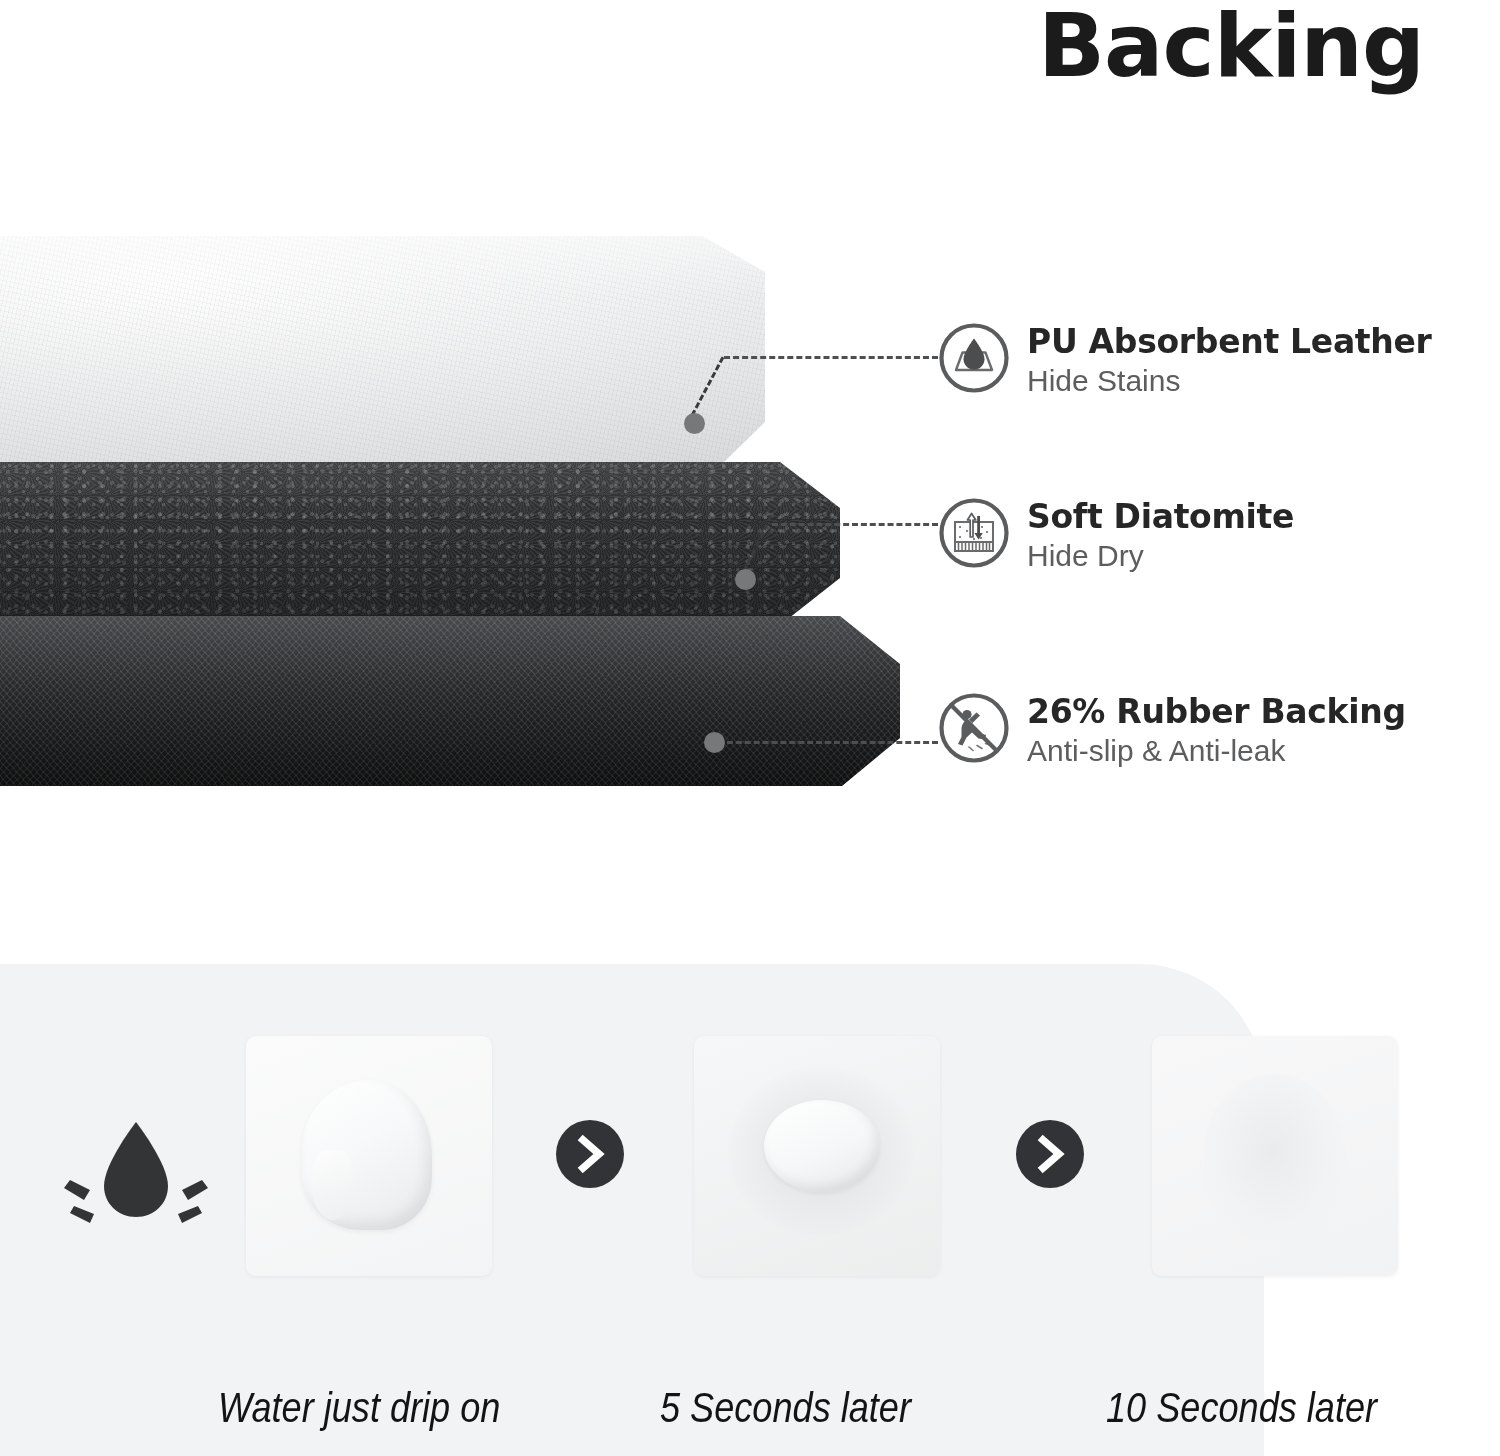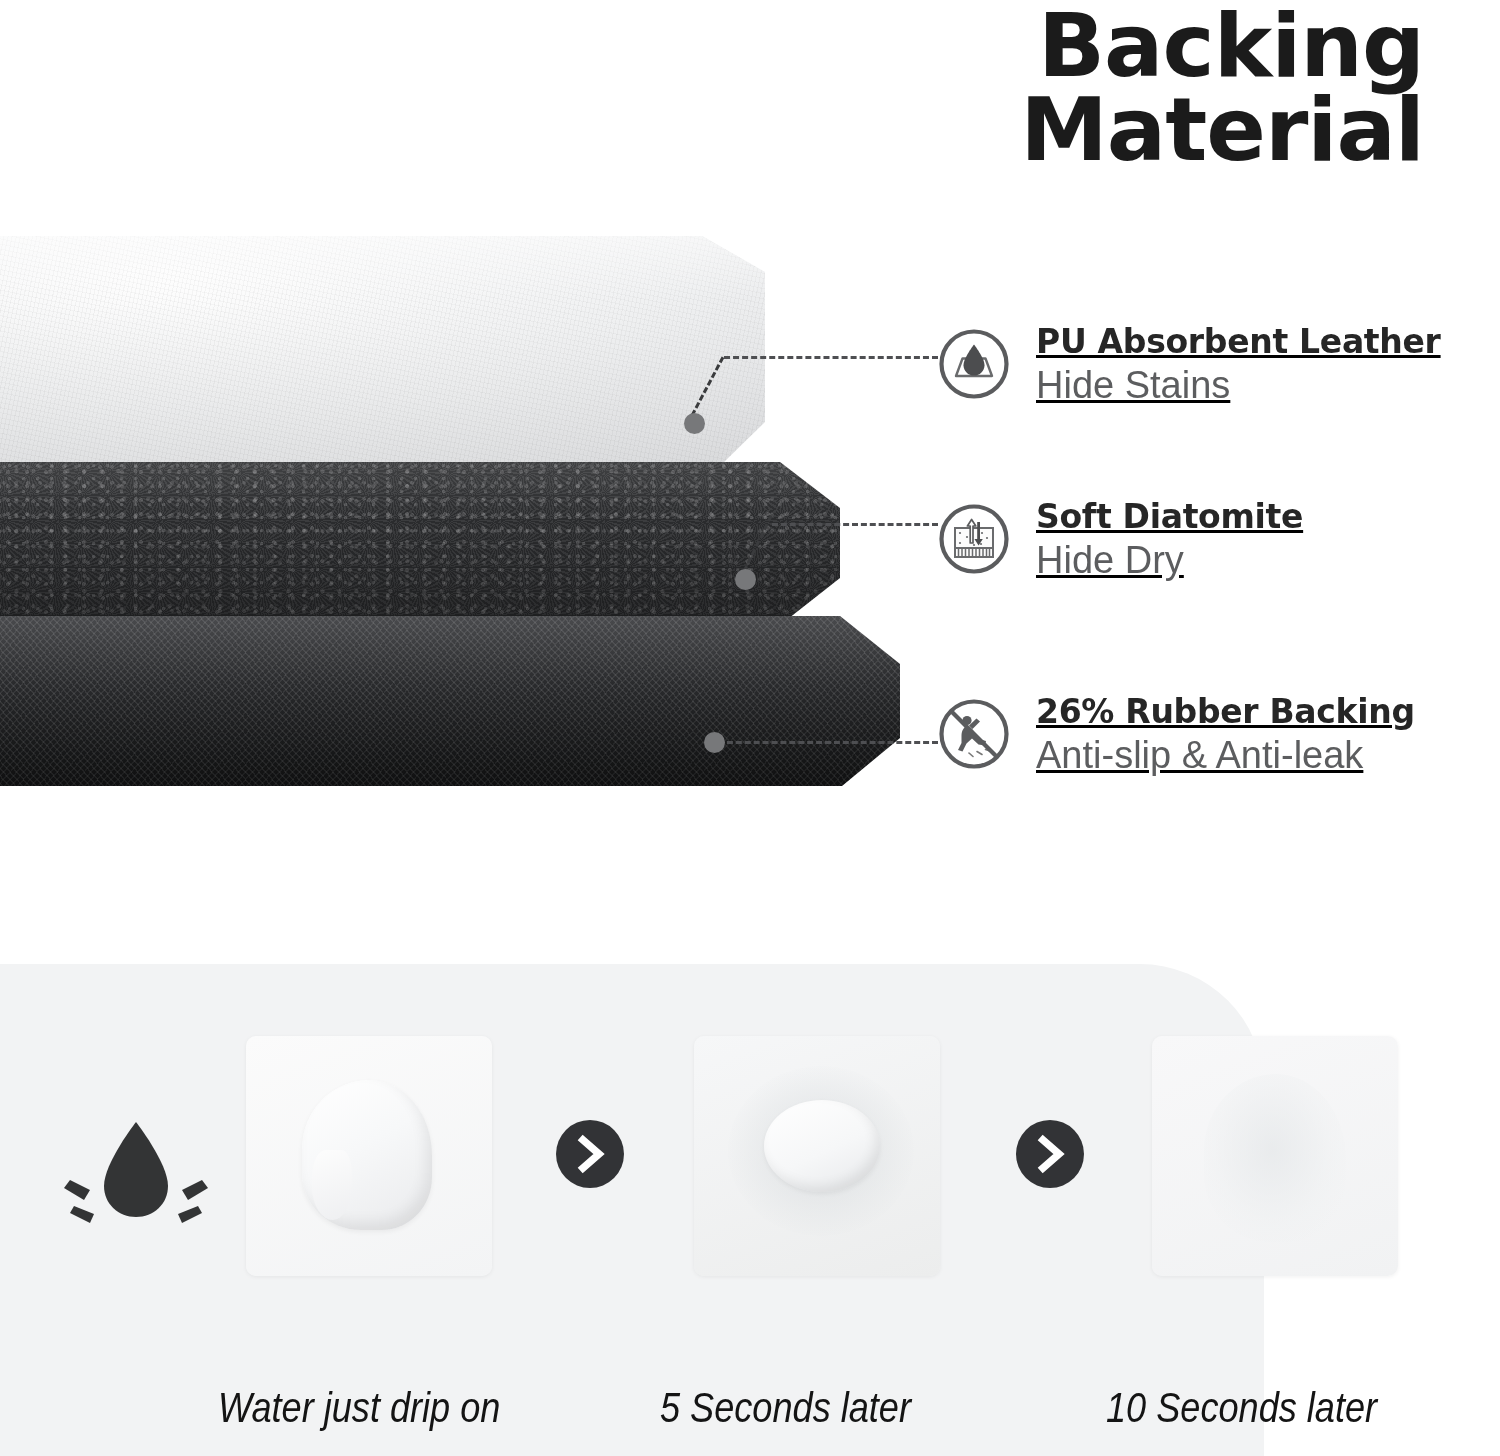--- a/index.html
+++ b/index.html
@@ -97,33 +97,33 @@
   .leader-h{
     border-top:3px dashed #4e4f52;height:0;
   }
   .leader-d{
     height:0;border-top:3px dashed #3a3b3d;
     transform-origin:left center;
   }
 
   
   .callouts{position:absolute;left:936px;top:320px;width:560px;z-index:25;}
-  .callout{position:absolute;display:flex;align-items:center;gap:24px;text-decoration:underline;}
+  .callout{position:absolute;display:flex;align-items:flex-start;gap:15px;}
   .callout-1{top:0px;}
   .callout-2{top:165px;margin-top:10px;}
   .callout-3{top:370px;}
   .callout-icon{flex:0 0 auto;width:76px;height:76px;}
   .callout-txt{padding-top:5px;}
   .callout-title{
     font-size:33px;font-weight:700;color:#262626;
     letter-spacing:-.3px;line-height:1.06;white-space:nowrap;
     font-family:"DejaVu Sans","Liberation Sans",sans-serif;
   }
   .callout-sub{
-    font-size:38px;color:#5c5d5f;font-weight:400;
+    font-size:30px;color:#5c5d5f;font-weight:400;
     line-height:1.14;margin-top:4px;white-space:nowrap;
     font-family:"Liberation Sans","DejaVu Sans",sans-serif;
   }
   .callout-sub span{display:block;}
 
   
   .demo-panel{
     position:absolute;left:0;top:964px;width:1264px;height:518px;
     background:#f2f3f4;
     border-radius:0 124px 0 0;
@@ -190,21 +190,20 @@
   }
   .caption-1{left:218px;}
   .caption-2{left:660px;}
   .caption-3{left:1106px;}
 </style>
 </head>
 <body>
 
 <div class="title-block">
   <span class="title-line">Backing</span>
-  <span class="title-line">Material</span>
 </div>
 
 <div class="mat-stage">
 
   <div class="mat mat-pu"></div>
   <div class="mat mat-dia"></div>
   <div class="mat mat-rub"></div>
 
   <div class="anchor-dot" style="left:684px;top:177px;"></div>
   <div class="anchor-dot" style="left:735px;top:333px;"></div>

